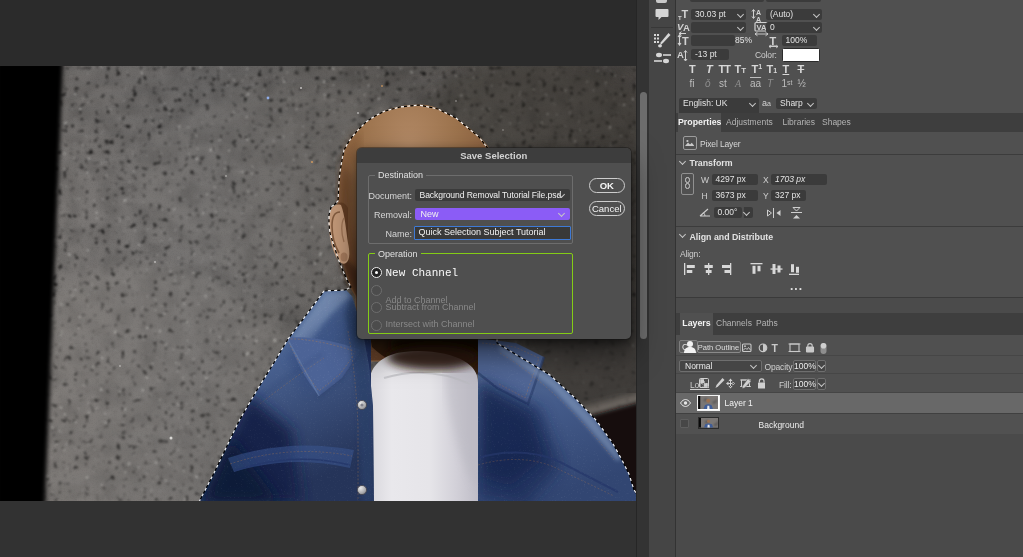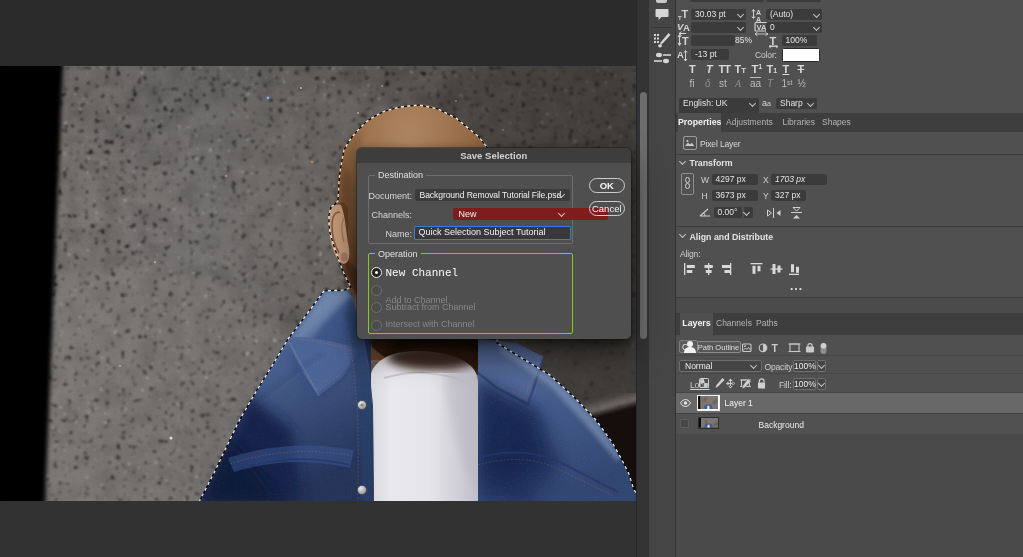--- a/index.html
+++ b/index.html
@@ -492,22 +492,22 @@
 
 <div class="abs" id="dlg" style="left:357px;top:148px;width:273.5px;height:191px;background:#4f4f4f;border-radius:5px;box-shadow:0 0 0 1px rgba(20,20,20,0.4),0 14px 30px rgba(0,0,0,0.55),0 3px 10px rgba(0,0,0,0.45);">
   <div class="abs" style="left:0;top:0;width:100%;height:14.5px;background:#3d3d3d;border-radius:5px 5px 0 0;color:#d2d2d2;font-size:9.5px;font-weight:bold;text-align:center;line-height:15px;">Save Selection</div>
 
   <fieldset class="abs" style="left:11px;top:22px;width:203px;height:72px;border:1px solid #6d6d6d;border-radius:2px;margin:0;padding:0;">
     <legend style="margin-left:6px;padding:0 3px;color:#e0e0e0;font-size:9px;">Destination</legend>
   </fieldset>
   <div class="abs" style="left:10px;top:43px;width:45px;text-align:right;color:#d6d6d6;font-size:9px;">Document:</div>
   <div class="abs" style="left:57.5px;top:40.5px;width:155px;height:12.5px;background:#3b3b3b;border-radius:2px;color:#f0f0f0;font-size:8.6px;line-height:12.5px;padding-left:5px;box-sizing:border-box;white-space:nowrap;letter-spacing:-0.1px;">Background Removal Tutorial File.psd</div>
   <div class="cv" style="left:202px;top:44px;"></div>
-  <div class="abs" style="left:10px;top:62px;width:45px;text-align:right;color:#d6d6d6;font-size:9px;">Channels:</div>
-  <div class="abs" style="left:57.5px;top:59.5px;width:155px;height:12.5px;background:#7f1d1d;border-radius:2px;color:#f0f0f0;font-size:9px;line-height:12.5px;padding-left:6px;box-sizing:border-box;margin-left:38px;">New</div>
+  <div class="abs" style="left:10px;top:62px;width:45px;text-align:right;color:#d6d6d6;font-size:9px;">Removal:</div>
+  <div class="abs" style="left:57.5px;top:59.5px;width:155px;height:12.5px;background:#8b5cf6;border-radius:2px;color:#f0f0f0;font-size:9px;line-height:12.5px;padding-left:6px;box-sizing:border-box;">New</div>
   <div class="cv" style="left:202px;top:63px;"></div>
   <div class="abs" style="left:10px;top:81px;width:45px;text-align:right;color:#d6d6d6;font-size:9px;">Name:</div>
   <div class="abs" style="left:56.5px;top:78px;width:157.5px;height:13.5px;background:#393939;border:1.5px solid #3e7ad6;border-radius:1px;color:#f2f2f2;font-size:9px;line-height:10.5px;padding-left:4px;box-sizing:border-box;">Quick Selection Subject Tutorial</div>
 
   <fieldset class="abs" style="left:11px;top:100.5px;width:203px;height:83px;border:1px solid #84cc16;border-radius:2px;margin:0;padding:0;">
     <legend style="margin-left:6px;padding:0 3px;color:#e0e0e0;font-size:9px;">Operation</legend>
   </fieldset>
   <div class="abs" style="left:14px;top:119px;width:9px;height:9px;border-radius:50%;background:#232323;border:1.2px solid #ededed;box-sizing:content-box;"></div>
   <div class="abs" style="left:17.8px;top:122.8px;width:3.6px;height:3.6px;border-radius:50%;background:#ffffff;"></div>
   <div class="abs" style="left:28.5px;top:118.5px;color:#fafafa;font-size:11px;font-family:Liberation Mono, monospace;">New Channel</div>

